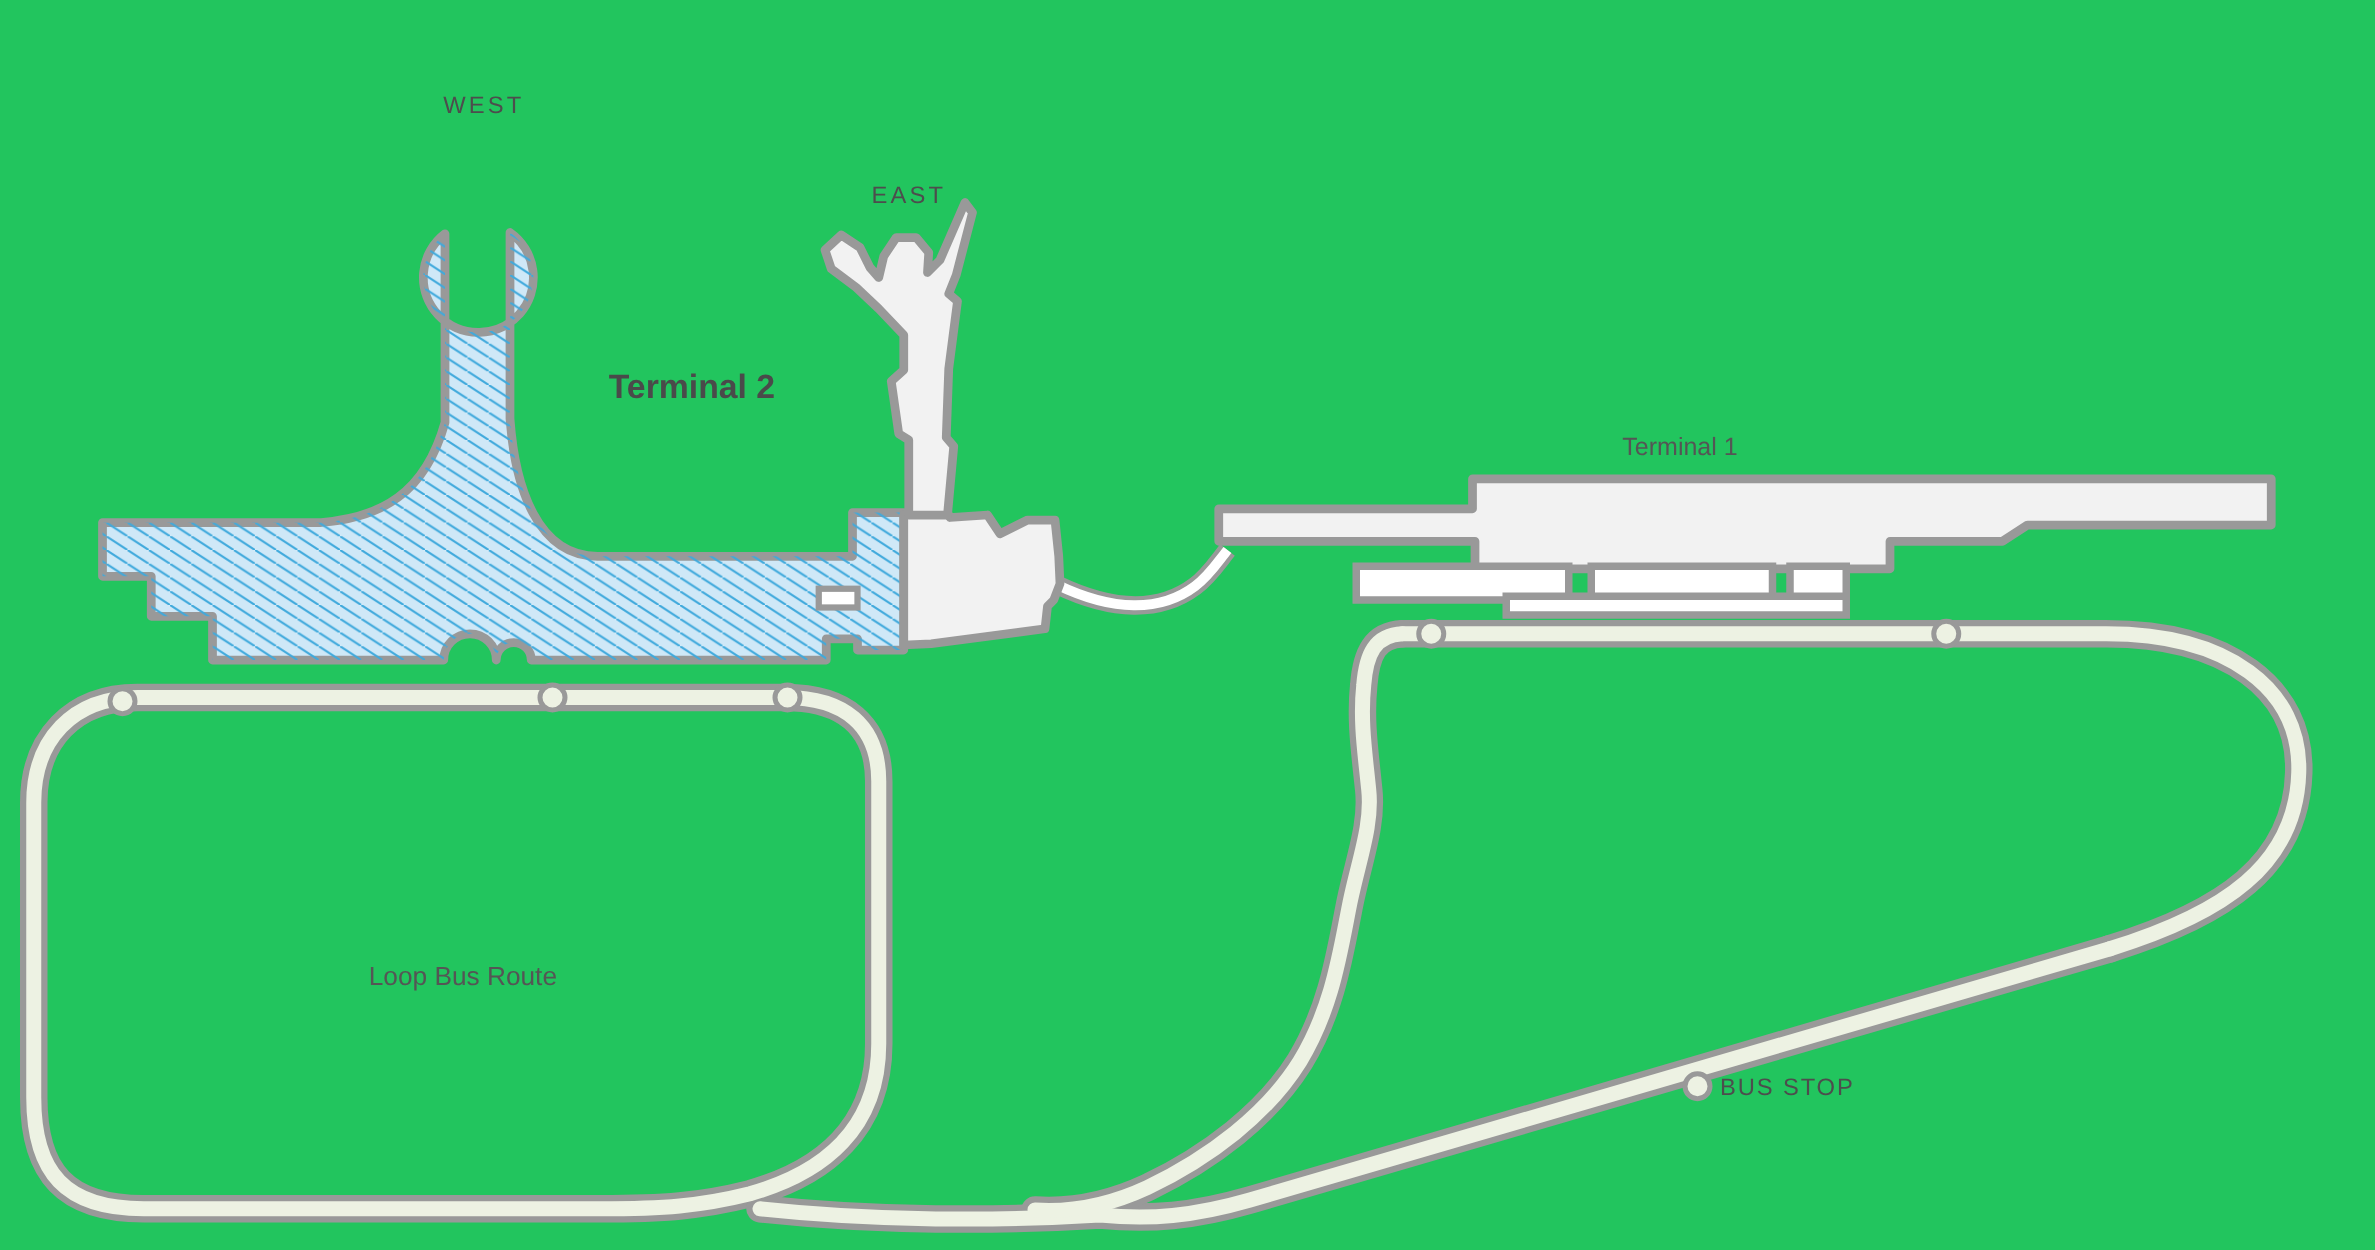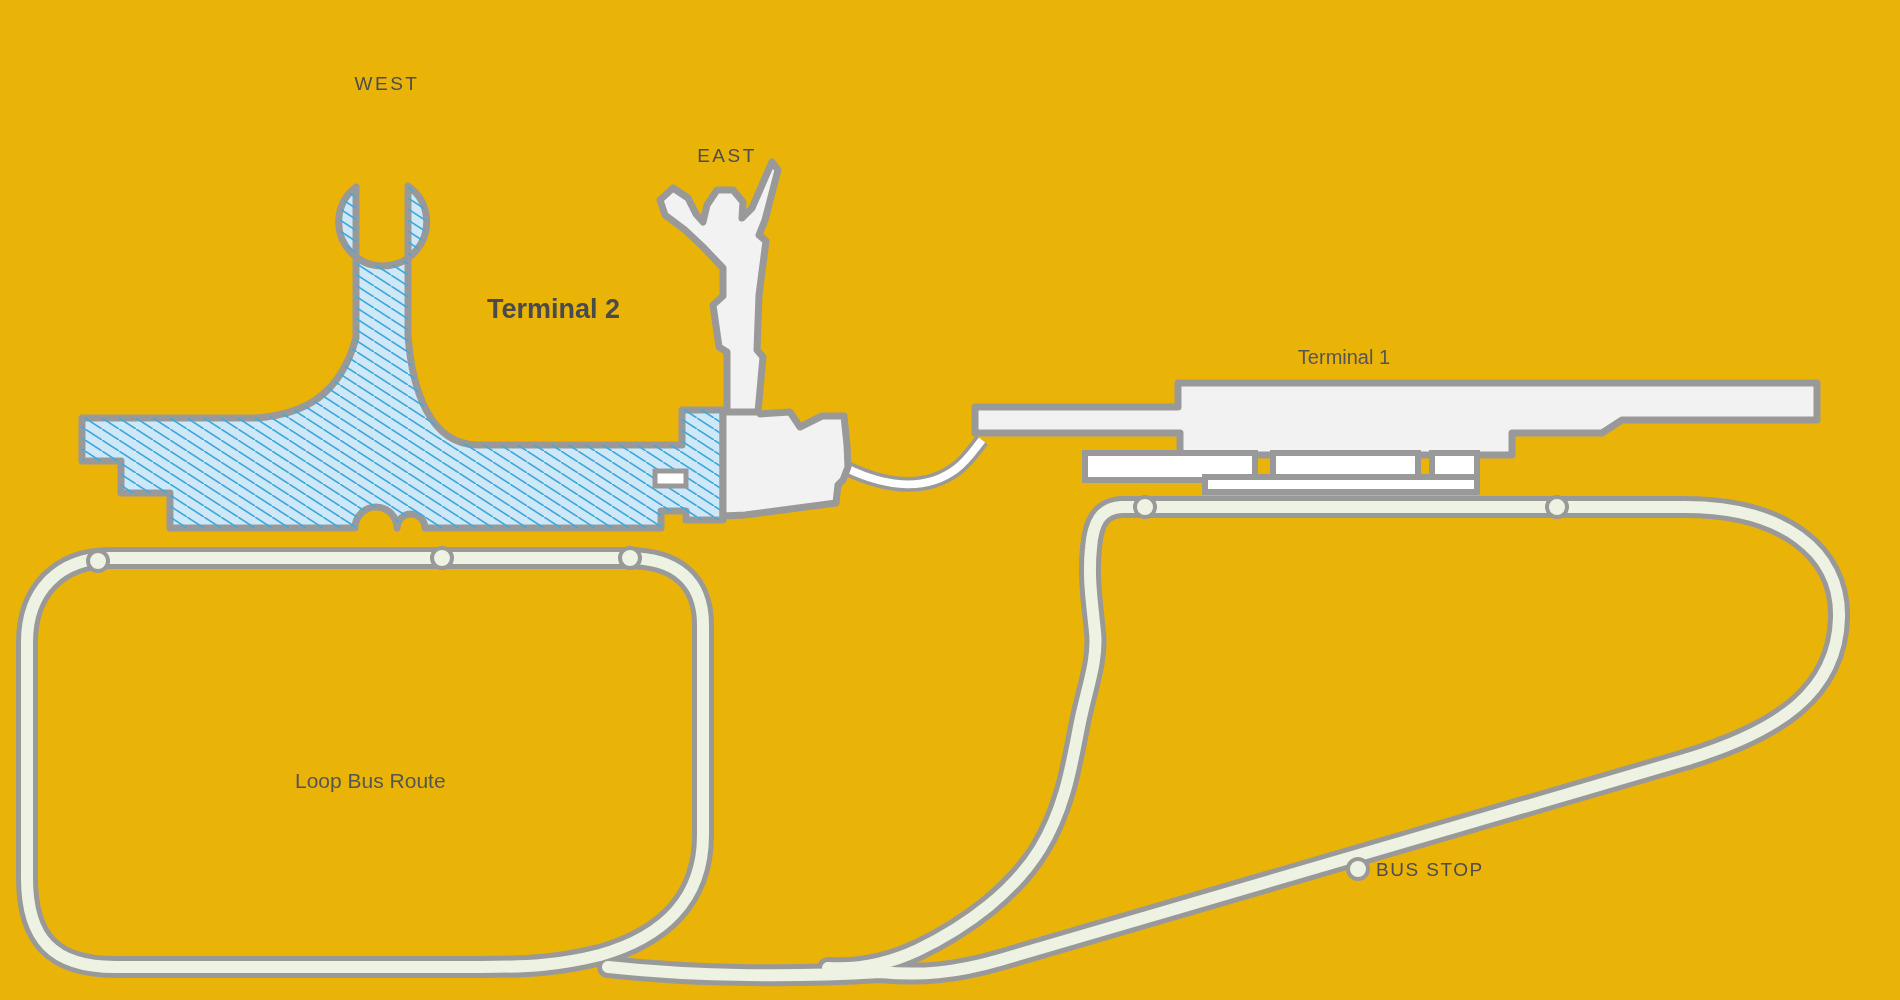--- a/index.html
+++ b/index.html
@@ -5,21 +5,21 @@
   :root{
     --outline:#999999;
     --building-fill:#f2f2f2;
     --terminal2-fill:#cfe8f7;
     --terminal2-hatch:#3fa9dc;
     --route-fill:#edf2e3;
     --label-text:#4d4d4d;
     --label-soft:#555555;
   }
   html,body{margin:0;padding:0;background:#ffffff;}
-  .map-wrap{width:1900px;height:1000px;position:relative;background:#eab308;overflow:hidden;}
+  .map-wrap{width:1900px;height:1000px;position:relative;background:#22c55e;overflow:hidden;}
   svg{display:block;}
   .bldg{fill:var(--building-fill);stroke:var(--outline);stroke-width:7;stroke-linejoin:round;}
   .annex{fill:#ffffff;stroke:var(--outline);stroke-width:6;stroke-linejoin:miter;}
   .t2{fill:var(--terminal2-fill);stroke:var(--outline);stroke-width:7;stroke-linejoin:round;}
   .t2-hatch{fill:url(#hatch);stroke:none;}
   .hatch-line{stroke:var(--terminal2-hatch);stroke-width:1.7;fill:none;}
   .slot{fill:#ffffff;stroke:var(--outline);stroke-width:5;}
   .road-casing{fill:none;stroke:var(--outline);stroke-width:22;stroke-linecap:round;stroke-linejoin:round;}
   .road-fill{fill:none;stroke:var(--route-fill);stroke-width:12;stroke-linecap:round;stroke-linejoin:round;}
   .walk-casing{fill:none;stroke:var(--outline);stroke-width:15;}

